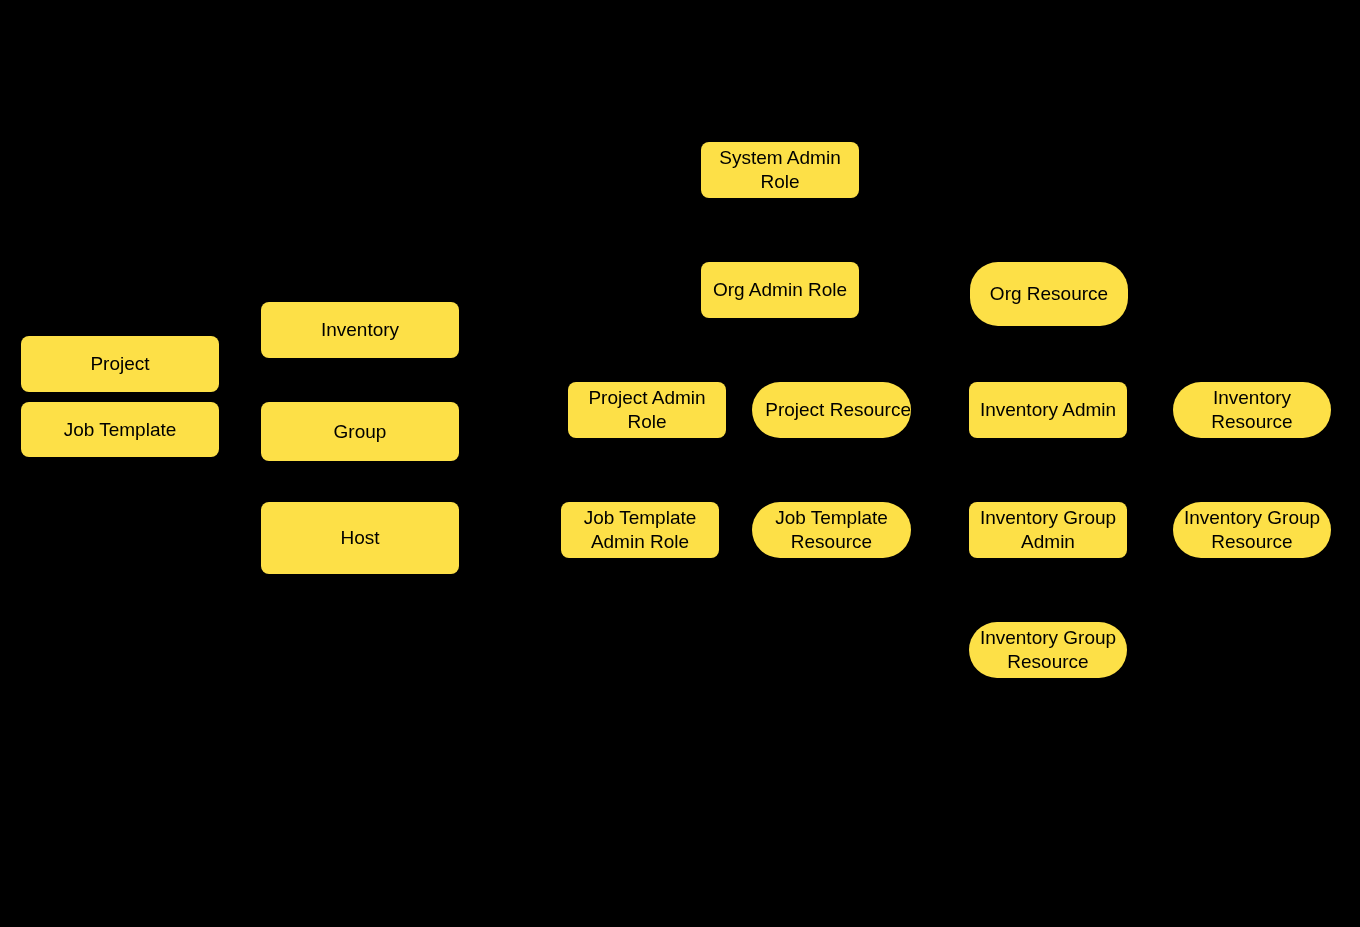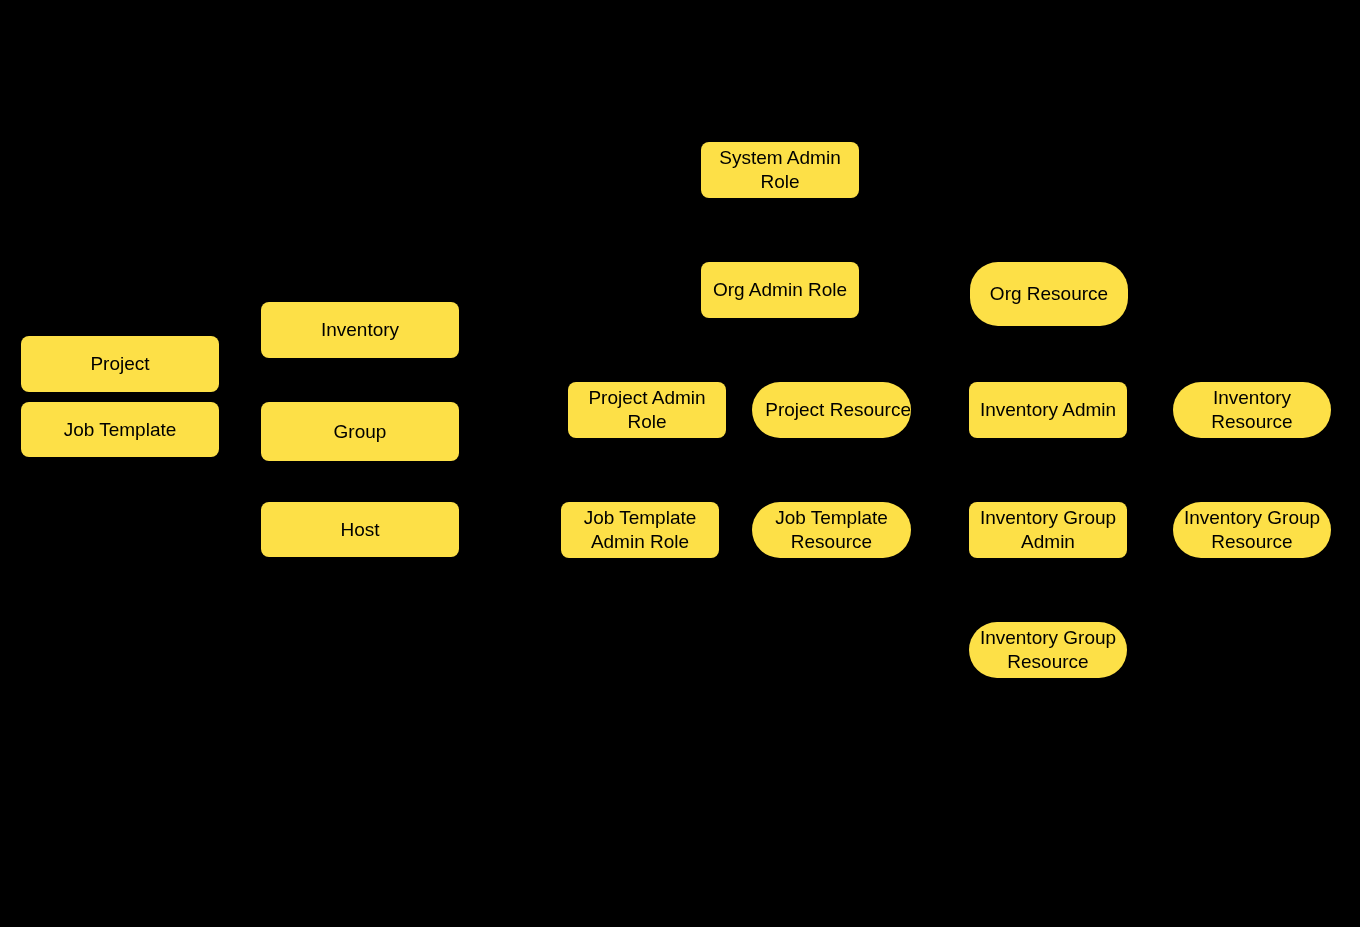--- a/index.html
+++ b/index.html
@@ -33,21 +33,21 @@
   }
   .node-label {
     white-space: pre;
   }
   
   #n-organization            { left: 141px;  top: 201px; width: 198px; height: 56px; }
   #n-project                 { left: 21px;   top: 302px; width: 198px; height: 56px; margin-top: 34px; }
   #n-inventory               { left: 261px;  top: 302px; width: 198px; height: 56px; }
   #n-job-template            { left: 21px;   top: 402px; width: 198px; height: 55px; }
   #n-group                   { left: 261px;  top: 402px; width: 198px; height: 59px; }
-  #n-host                    { left: 261px;  top: 502px; width: 198px; height: 55px; text-align: right; }
+  #n-host                    { left: 261px;  top: 502px; width: 198px; height: 72px; text-align: right; }
   #n-system-admin-role       { left: 701px;  top: 142px; width: 158px; height: 56px; }
   #n-org-admin-role          { left: 701px;  top: 262px; width: 158px; height: 56px; }
   #n-org-resource            { left: 970px;  top: 262px; width: 158px; height: 64px; }
   #n-project-admin-role      { left: 561px;  top: 382px; width: 158px; height: 56px; margin-left: 7px; }
   #n-project-resource        { left: 752px;  top: 382px; width: 159px; height: 56px; justify-content: flex-end; }
   #n-inventory-admin         { left: 969px;  top: 382px; width: 158px; height: 56px; }
   #n-inventory-resource      { left: 1173px; top: 382px; width: 158px; height: 56px; }
   #n-job-template-admin-role { left: 561px;  top: 502px; width: 158px; height: 56px; }
   #n-job-template-resource   { left: 752px;  top: 502px; width: 159px; height: 56px; }
   #n-inventory-group-admin   { left: 969px;  top: 502px; width: 158px; height: 56px; }

